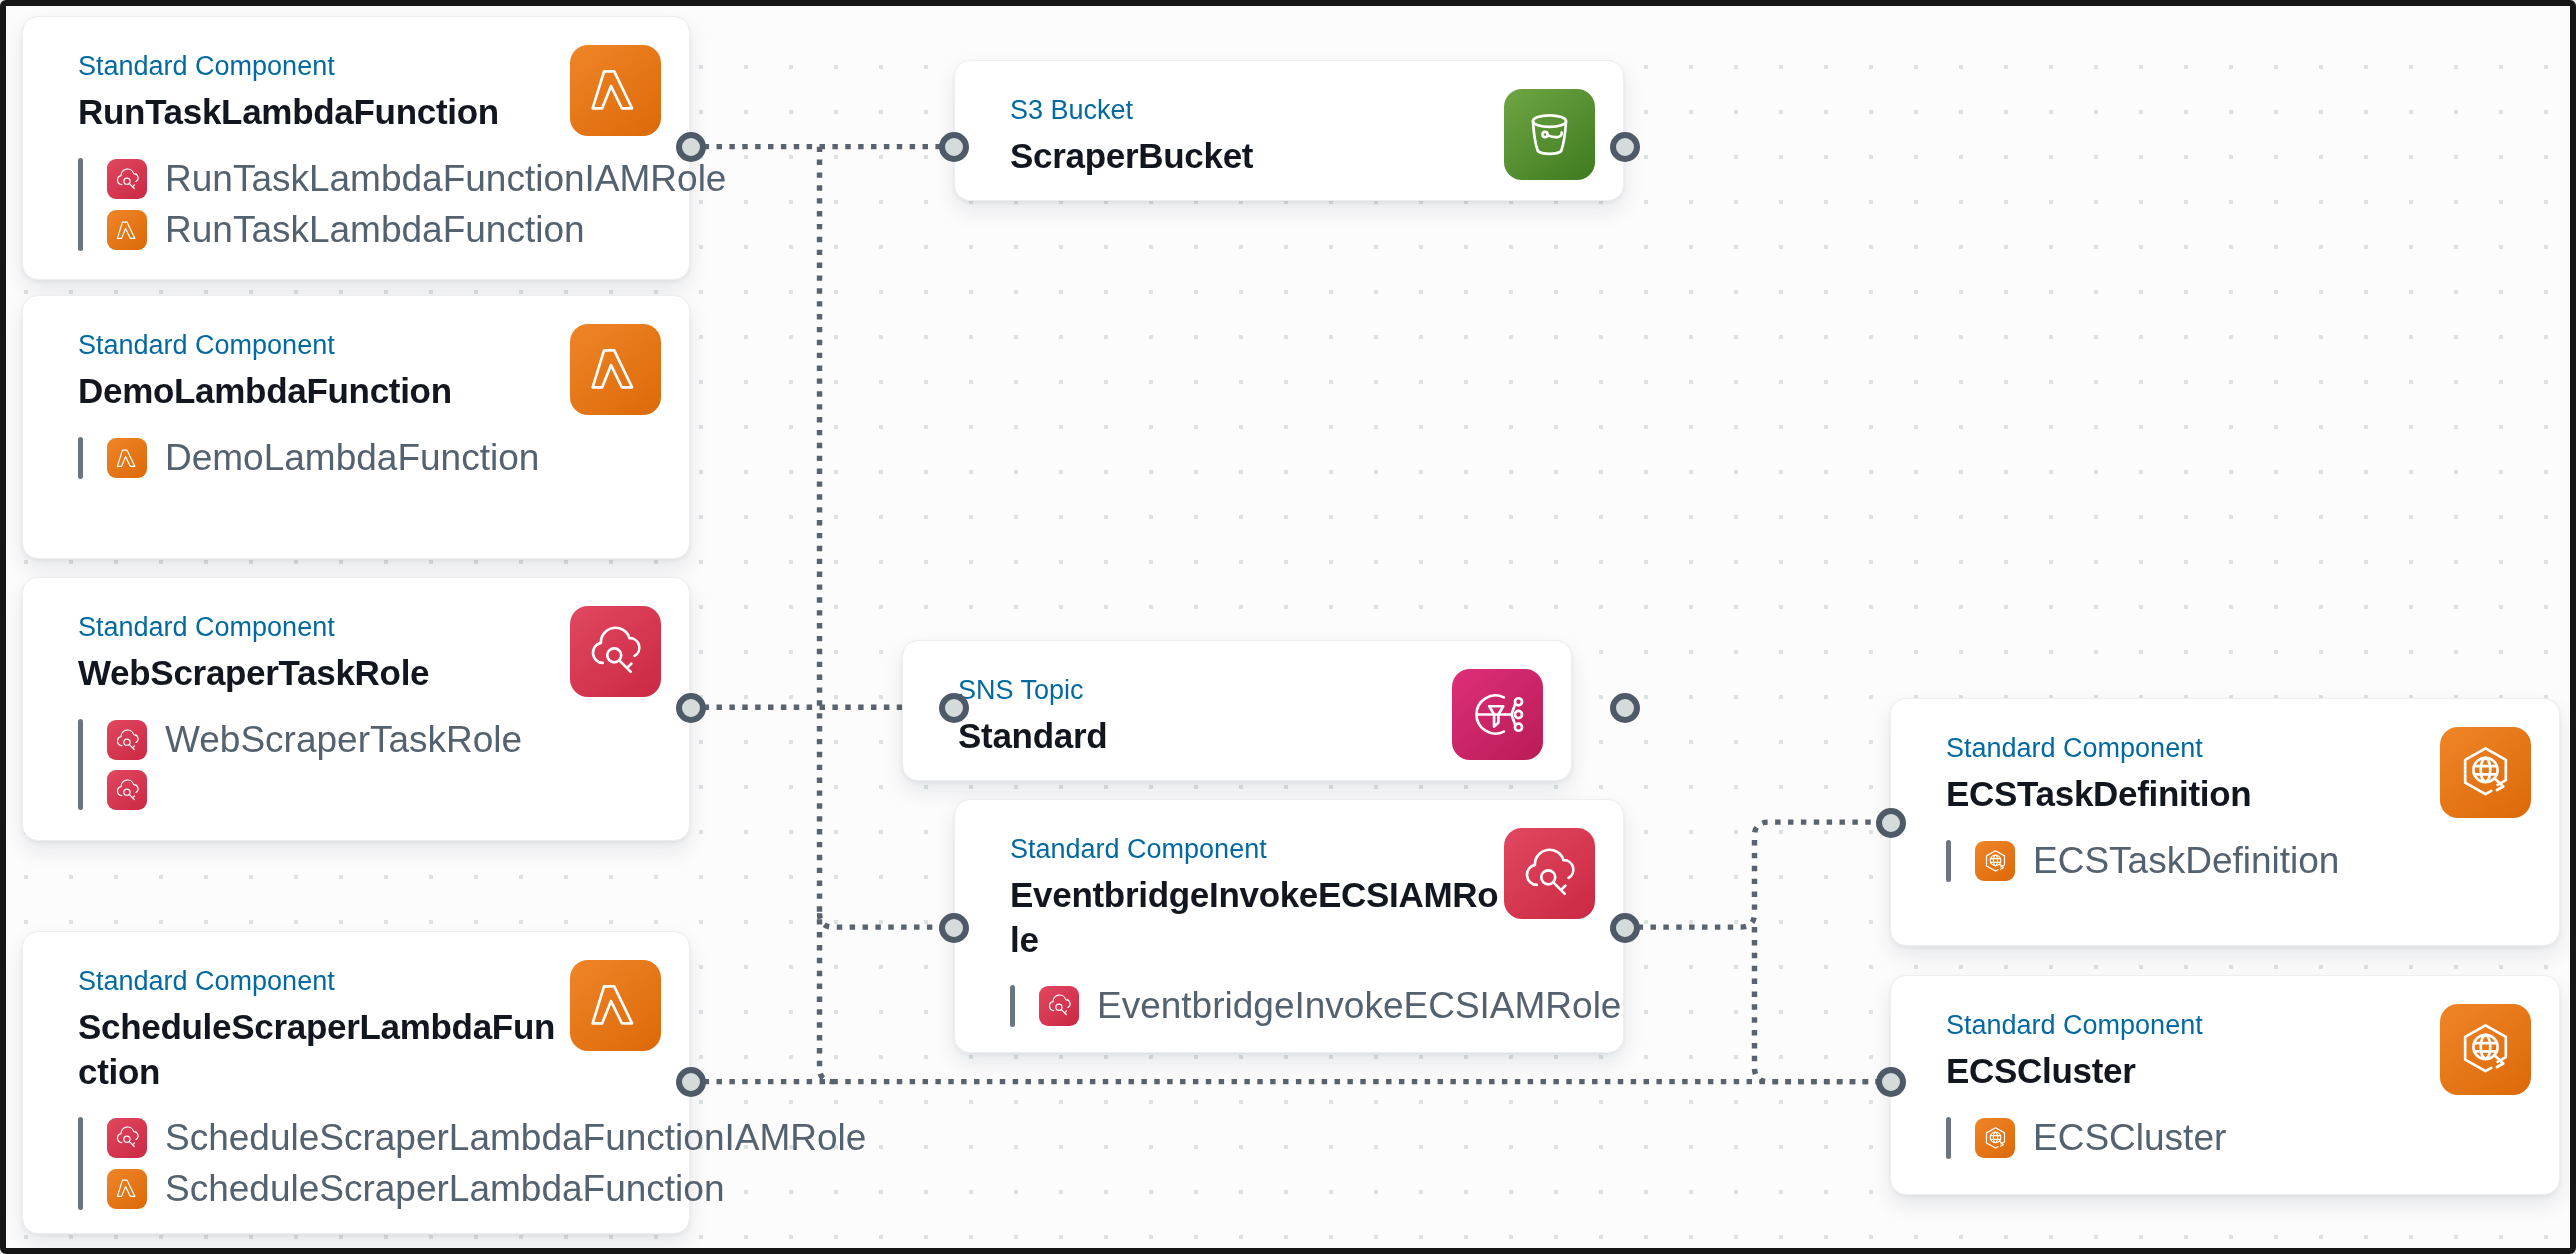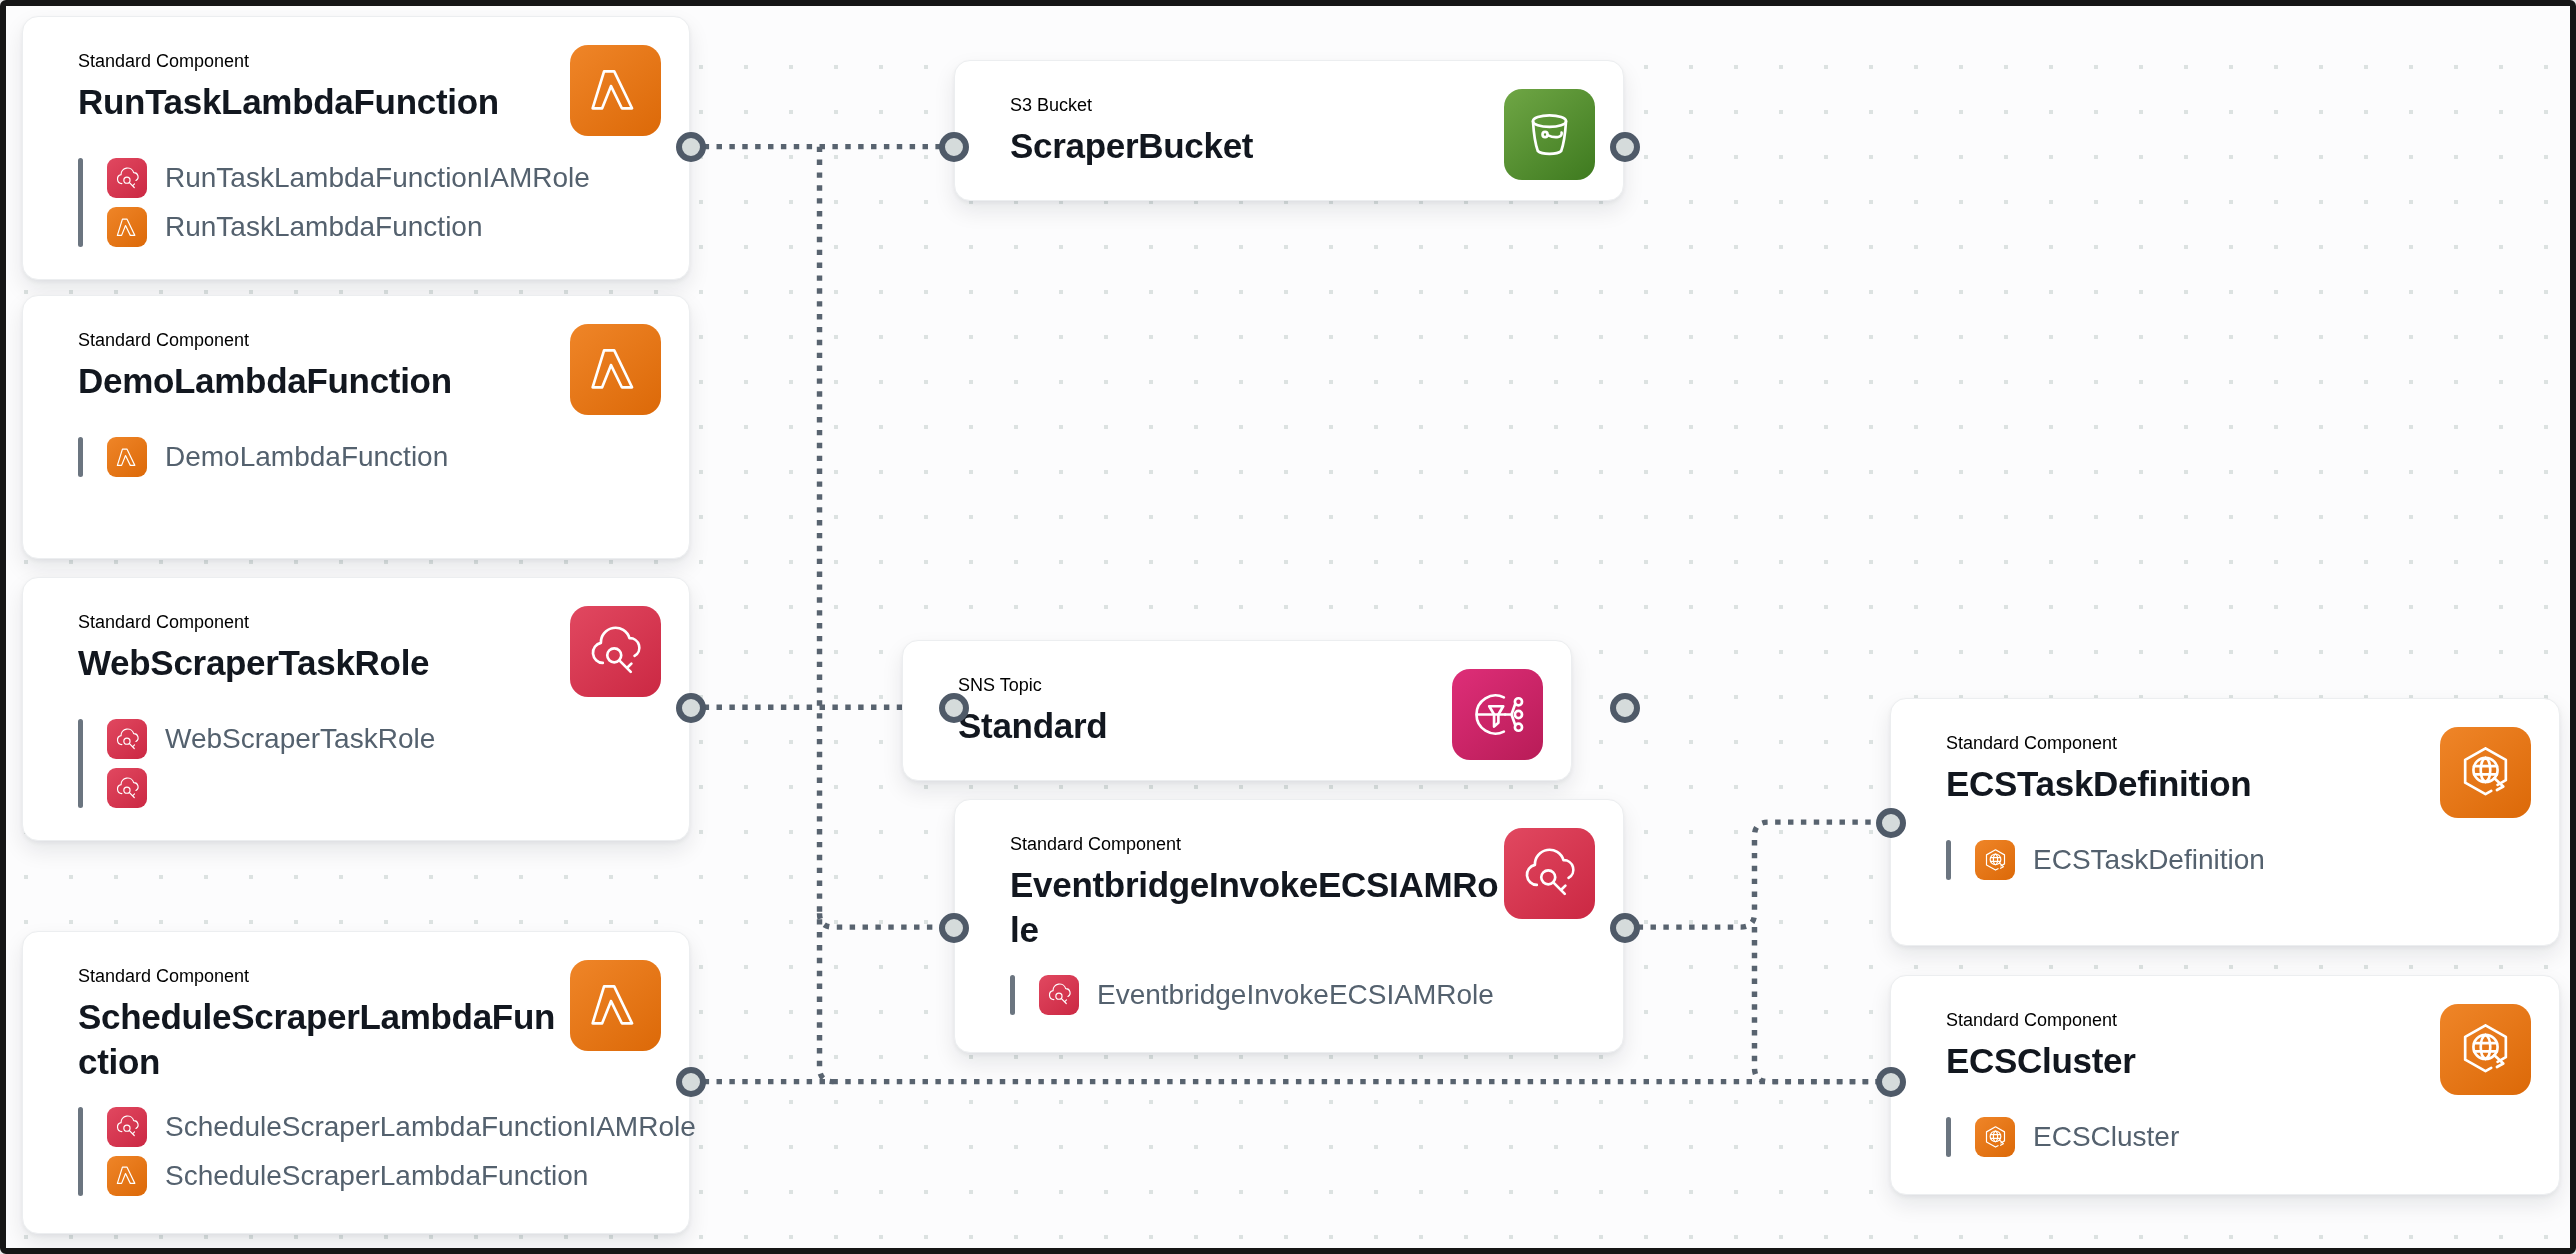--- a/index.html
+++ b/index.html
@@ -30,41 +30,41 @@
     background:#d5dbdb; border:6px solid #4f5a68; z-index:3;
   }
 
   .card {
     position:absolute; z-index:2;
     background:#ffffff; border:1px solid #eceef0; border-radius:16px;
     box-shadow:0 10px 22px rgba(13,26,38,.09), 0 2px 4px rgba(13,26,38,.05);
     padding:26px 28px 0 55px;
   }
   .card-head { display:flex; justify-content:space-between; align-items:flex-start; }
-  .card-type { font-size:18px; color:#000000; margin-top:8px; margin-bottom:8px; }
+  .card-type { font-size:27px; color:#0369a1; margin-top:8px; margin-bottom:8px; }
   .card-title {
     font-size:35px; font-weight:700; color:#12171f; line-height:1.28;
     letter-spacing:-0.3px; word-break:break-all; max-width:500px;
   }
   .card-icon {
     width:91px; height:91px; border-radius:18px; flex:none;
     display:flex; align-items:center; justify-content:center; margin-top:2px;
   }
   .card-icon svg { width:61px; height:61px; }
 
   .children { display:flex; margin-top:22px; align-items:stretch; }
   .child-bar { width:5px; border-radius:3px; background:#6b7580; margin-right:24px; flex:none; }
   .rows { display:flex; flex-direction:column; gap:9px; }
   .child-row { display:flex; align-items:center; gap:18px; }
   .mini-icon {
     width:40px; height:40px; border-radius:9px; flex:none;
     display:flex; align-items:center; justify-content:center;
   }
   .mini-icon svg { width:27px; height:27px; }
-  .child-label { font-size:28px; color:#54616e; }
+  .child-label { font-size:37px; color:#54616e; }
 
   .bg-lambda { background:linear-gradient(140deg,#EF8528,#DC6908); }
   .bg-iam    { background:linear-gradient(140deg,#E14860,#CB2843); }
   .bg-s3     { background:linear-gradient(140deg,#6FA645,#3E7A1F); }
   .bg-sns    { background:linear-gradient(140deg,#DE2E78,#B81C57); }
   .bg-ecs    { background:linear-gradient(140deg,#EF8528,#DC6908); }
 
   .ic { stroke:#fff; fill:none; stroke-width:2.1; stroke-linejoin:round; stroke-linecap:round; }
 </style>
 </head>

